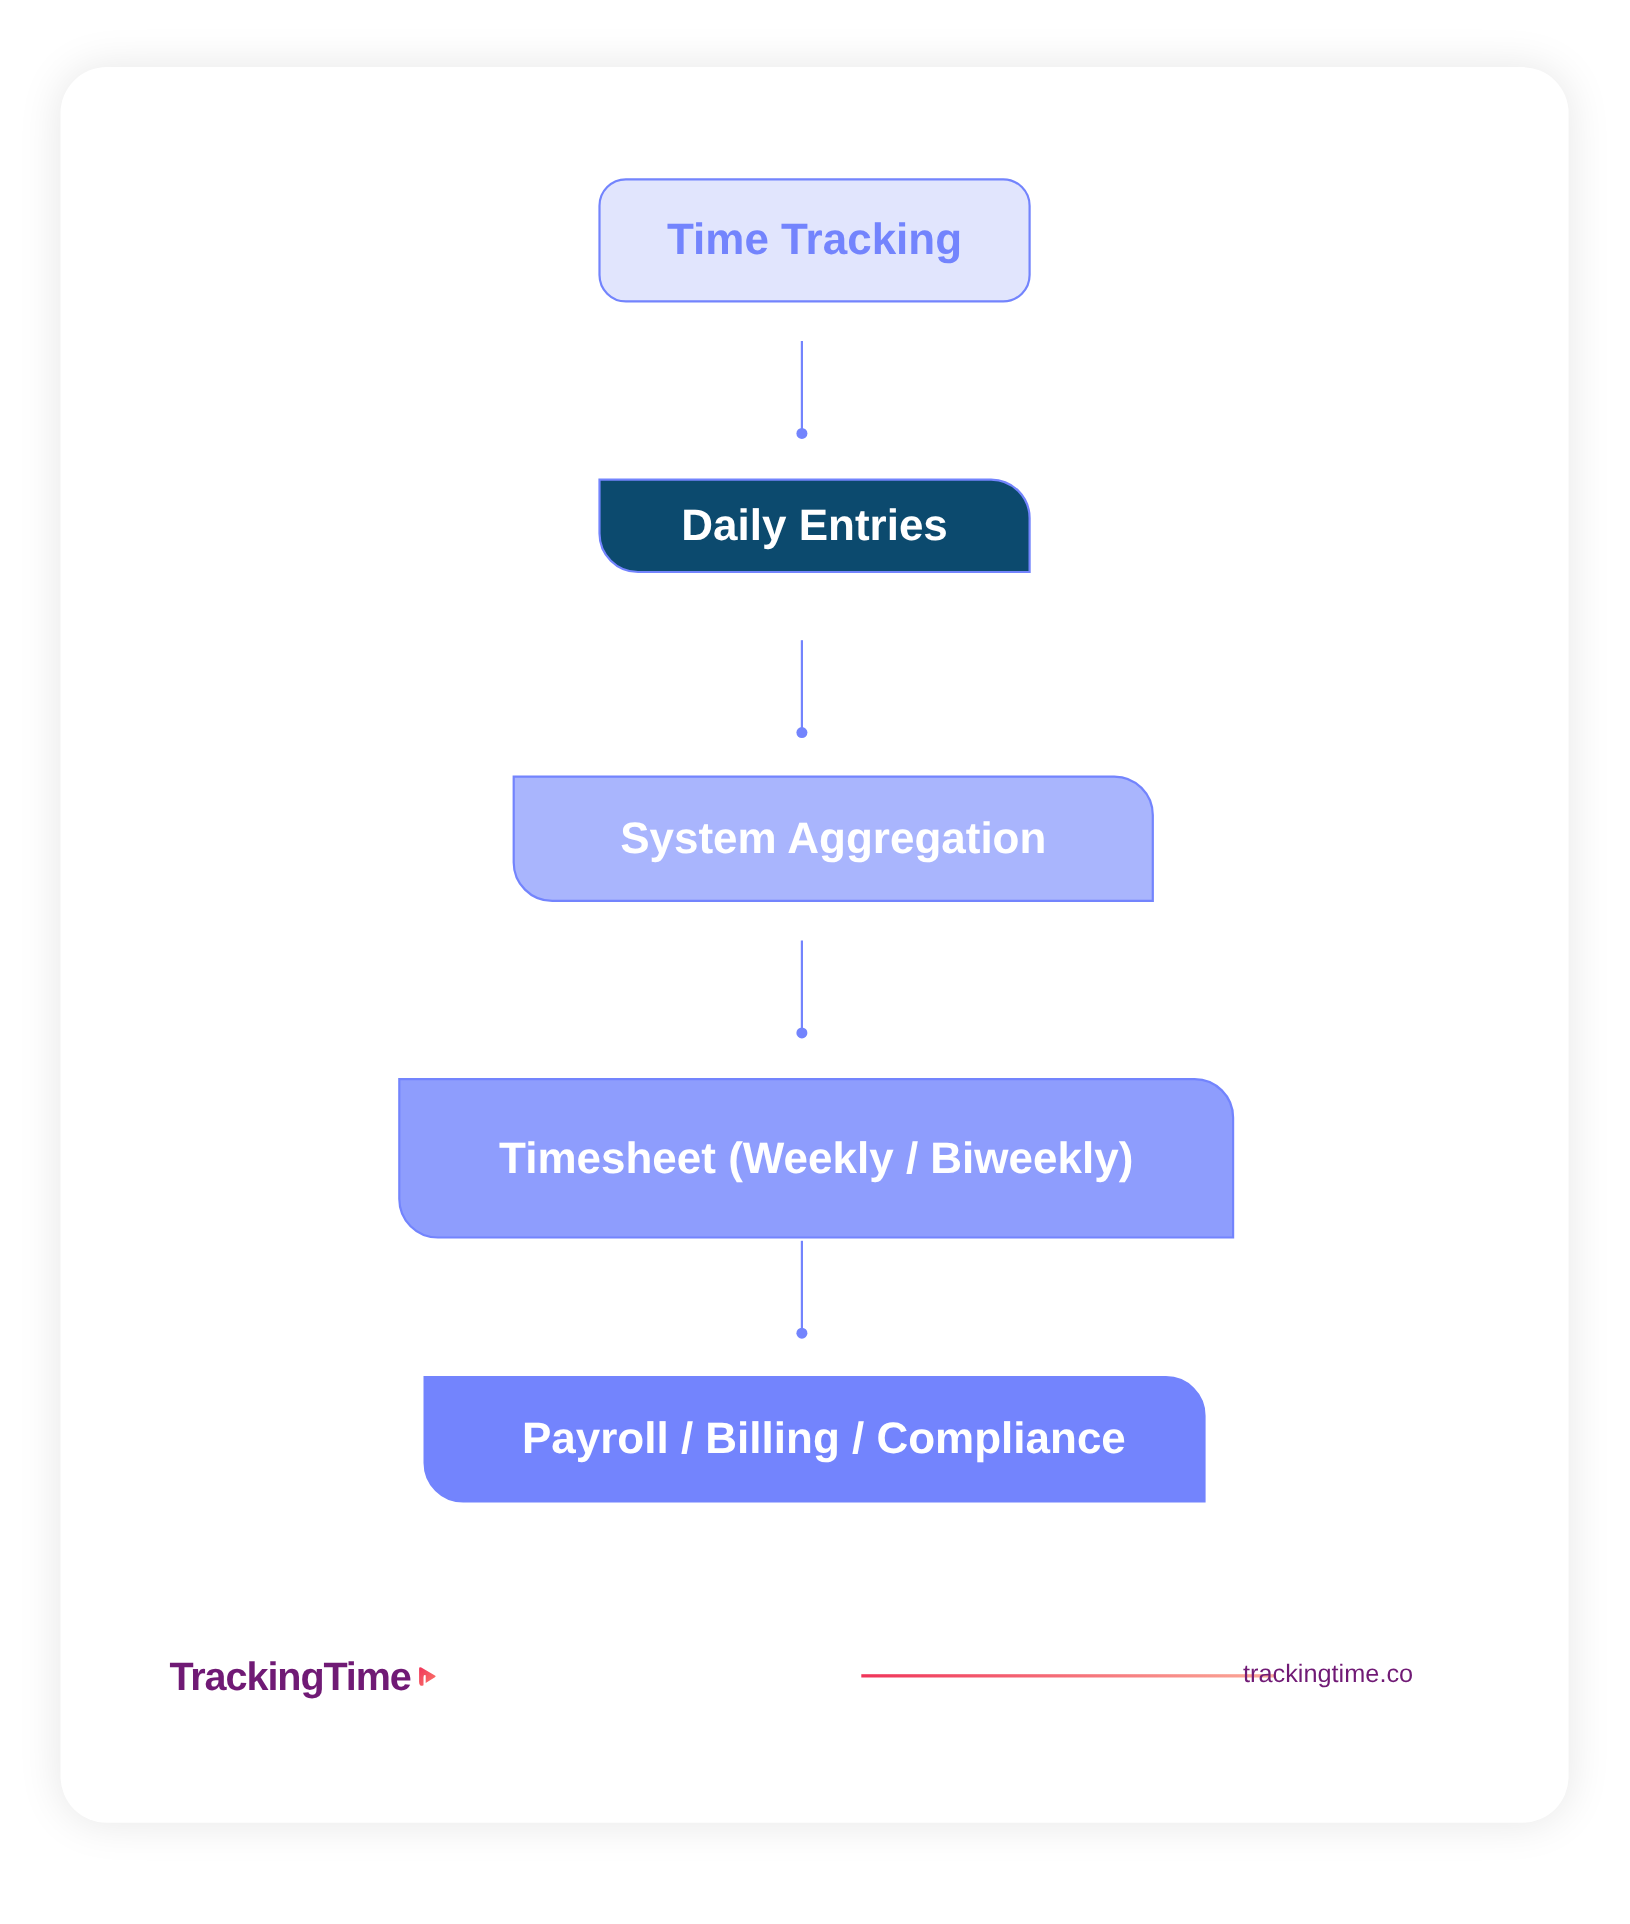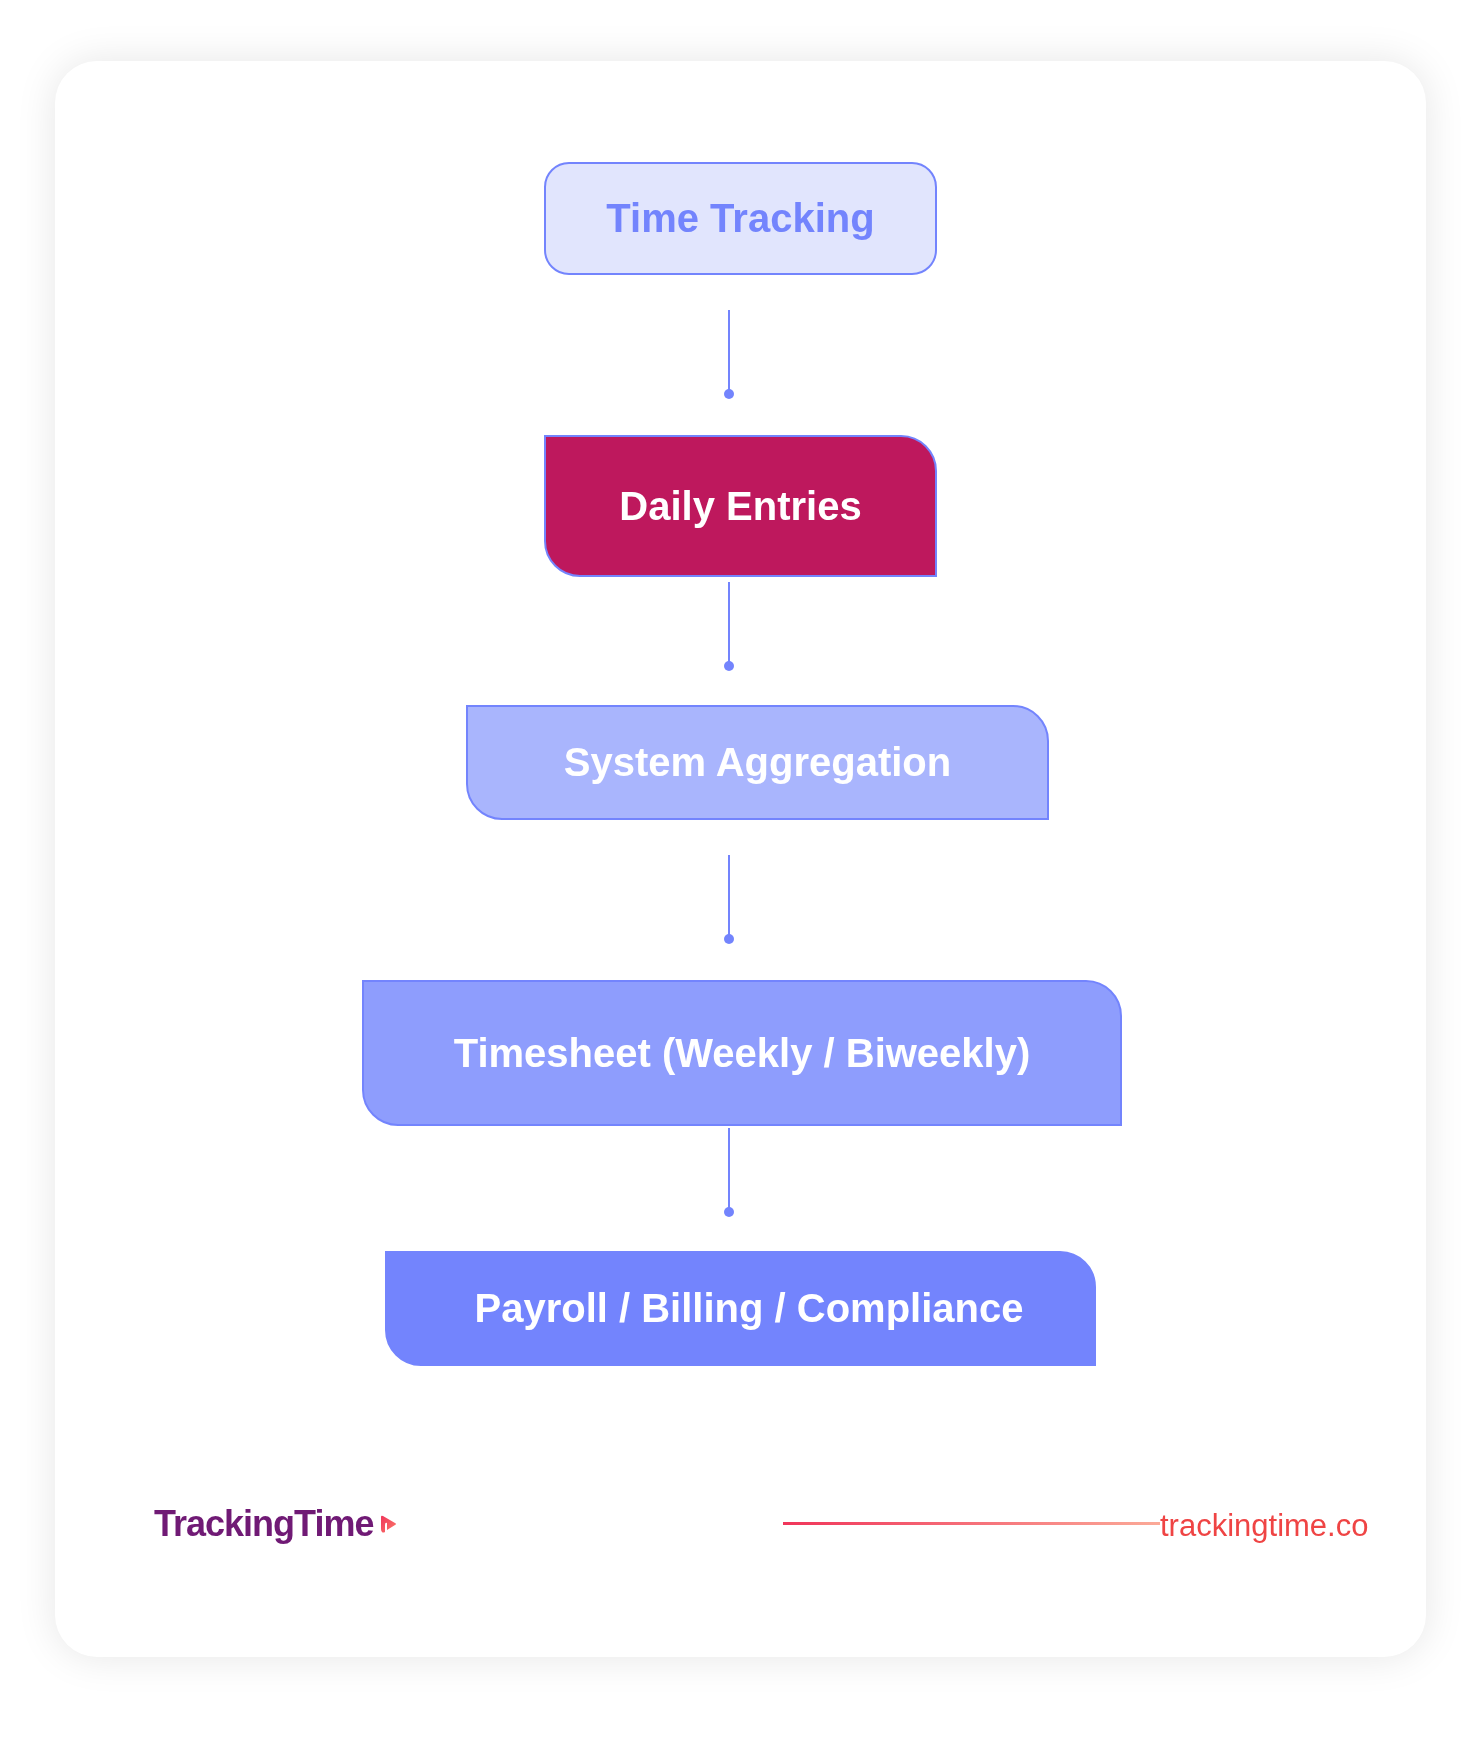--- a/index.html
+++ b/index.html
@@ -4,34 +4,34 @@
 <style>
   html, body { margin:0; padding:0; }
   body { width:1482px; height:1749px; background:#ffffff; position:relative; overflow:hidden; font-family:"Liberation Sans", sans-serif; }
   .card { position:absolute; left:55px; top:61px; width:1371px; height:1596px; background:#ffffff; border-radius:42px; box-shadow:0 0 40px rgba(0,0,0,0.10); }
   .box { position:absolute; box-sizing:border-box; border:2px solid #7384fd; border-radius:0 36px 0 36px; display:flex; align-items:center; justify-content:center; font-weight:bold; font-size:40px; color:#ffffff; white-space:nowrap; }
   .conn-line { position:absolute; width:2px; background:#7384fd; }
   .conn-dot { position:absolute; width:10px; height:10px; border-radius:50%; background:#7384fd; }
   .logo { position:absolute; left:154px; top:1503px; font-size:36px; font-weight:bold; color:#701a75; letter-spacing:-1px; display:flex; align-items:center; }
   .logo-icon { margin-left:6px; width:18px; height:20px; }
   .footer-line { position:absolute; left:783px; top:1522px; width:377px; height:3px; background:linear-gradient(to right,#f0355a,#fbaa98); }
-  .footer-url { position:absolute; left:1160px; top:1508px; font-size:31px; color:#ef4444; }
+  .footer-url { position:absolute; left:1130px; top:1508px; font-size:23px; color:#701a75; }
 </style>
 </head>
 <body>
 
 <div class="card"></div>
 
 <div class="box" style="left:544px;top:162px;width:393px;height:113px;background:#e1e5fd;color:#7384fd;border-radius:25px;">
   <span>Time Tracking</span>
 </div>
 <div class="conn-line" style="left:728px;top:310px;height:84px;"></div>
 <div class="conn-dot" style="left:724px;top:389px;"></div>
 
-<div class="box" style="left:544px;top:435px;width:393px;height:142px;background:#be185d;">
+<div class="box" style="left:544px;top:435px;width:393px;height:86px;background:#0c4a6e;">
   <span>Daily Entries</span>
 </div>
 <div class="conn-line" style="left:728px;top:582px;height:84px;"></div>
 <div class="conn-dot" style="left:724px;top:661px;"></div>
 
 <div class="box" style="left:466px;top:705px;width:583px;height:115px;background:#a9b5fd;">
   <span>System Aggregation</span>
 </div>
 <div class="conn-line" style="left:728px;top:855px;height:84px;"></div>
 <div class="conn-dot" style="left:724px;top:934px;"></div>

